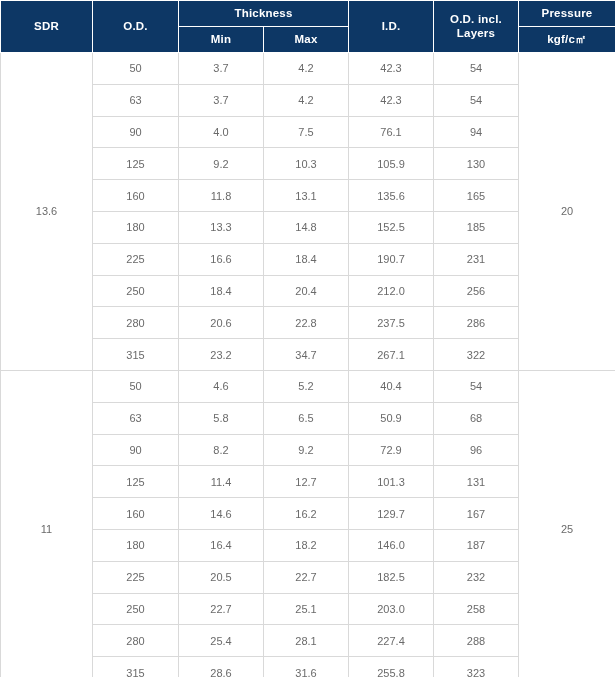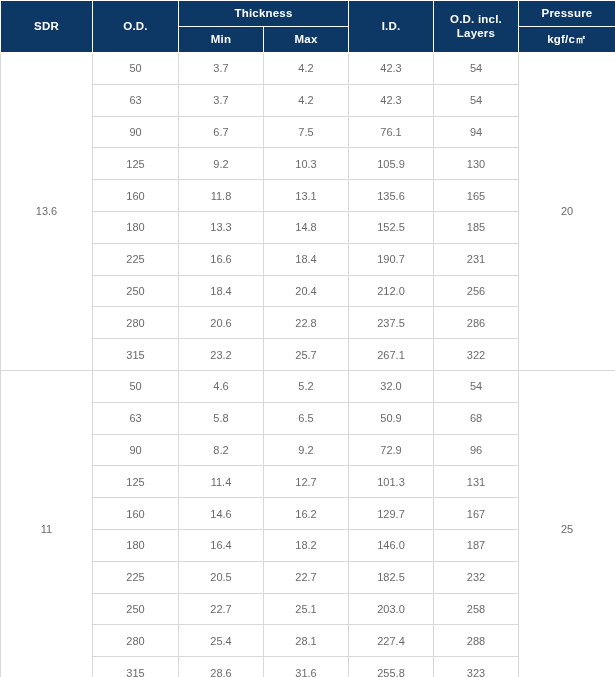--- a/index.html
+++ b/index.html
@@ -124,21 +124,21 @@
       </tr>
       <tr>
         <td class="od-cell">63</td>
         <td>3.7</td>
         <td>4.2</td>
         <td>42.3</td>
         <td>54</td>
       </tr>
       <tr>
         <td class="od-cell">90</td>
-        <td>6.7</td>
+        <td>4.0</td>
         <td>7.5</td>
         <td>76.1</td>
         <td>94</td>
       </tr>
       <tr>
         <td class="od-cell">125</td>
         <td>9.2</td>
         <td>10.3</td>
         <td>105.9</td>
         <td>130</td>
@@ -174,30 +174,30 @@
       <tr>
         <td class="od-cell">280</td>
         <td>20.6</td>
         <td>22.8</td>
         <td>237.5</td>
         <td>286</td>
       </tr>
       <tr>
         <td class="od-cell">315</td>
         <td>23.2</td>
-        <td>25.7</td>
+        <td>34.7</td>
         <td>267.1</td>
         <td>322</td>
       </tr>
       <tr>
         <td class="sdr-cell" rowspan="10">11</td>
         <td class="od-cell">50</td>
         <td>4.6</td>
         <td>5.2</td>
-        <td>32.0</td>
+        <td>40.4</td>
         <td>54</td>
         <td class="press-cell" rowspan="10">25</td>
       </tr>
       <tr>
         <td class="od-cell">63</td>
         <td>5.8</td>
         <td>6.5</td>
         <td>50.9</td>
         <td>68</td>
       </tr>

